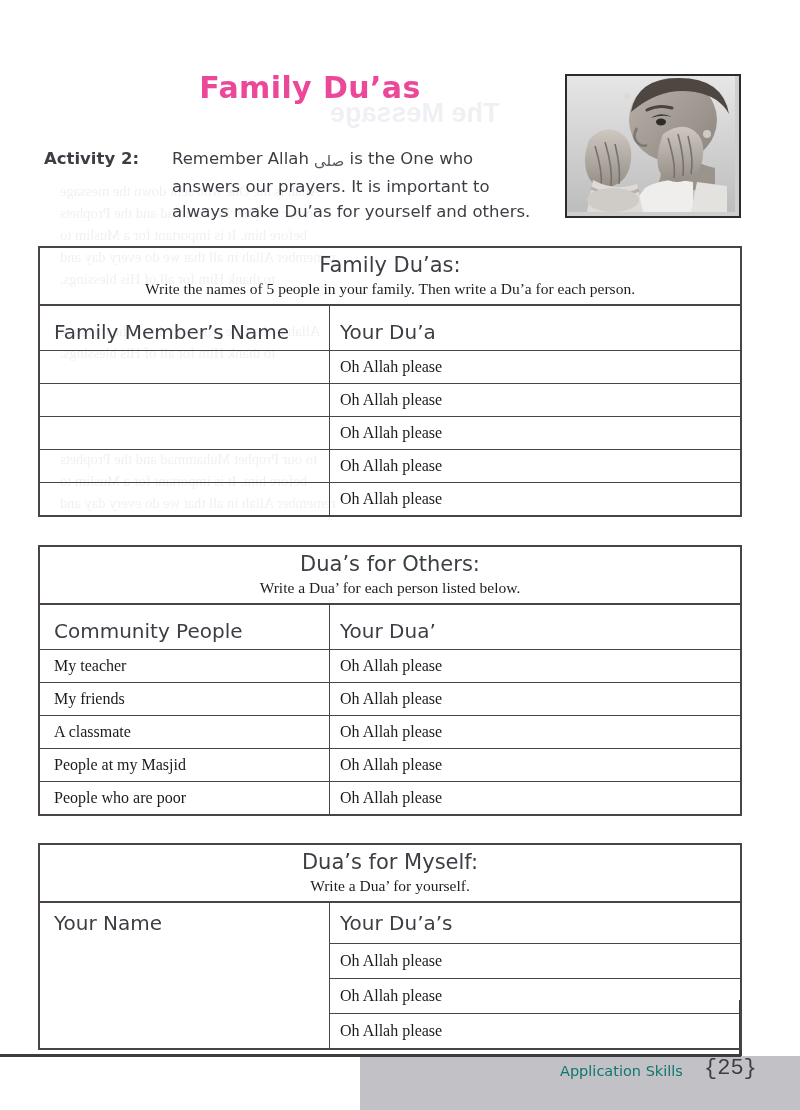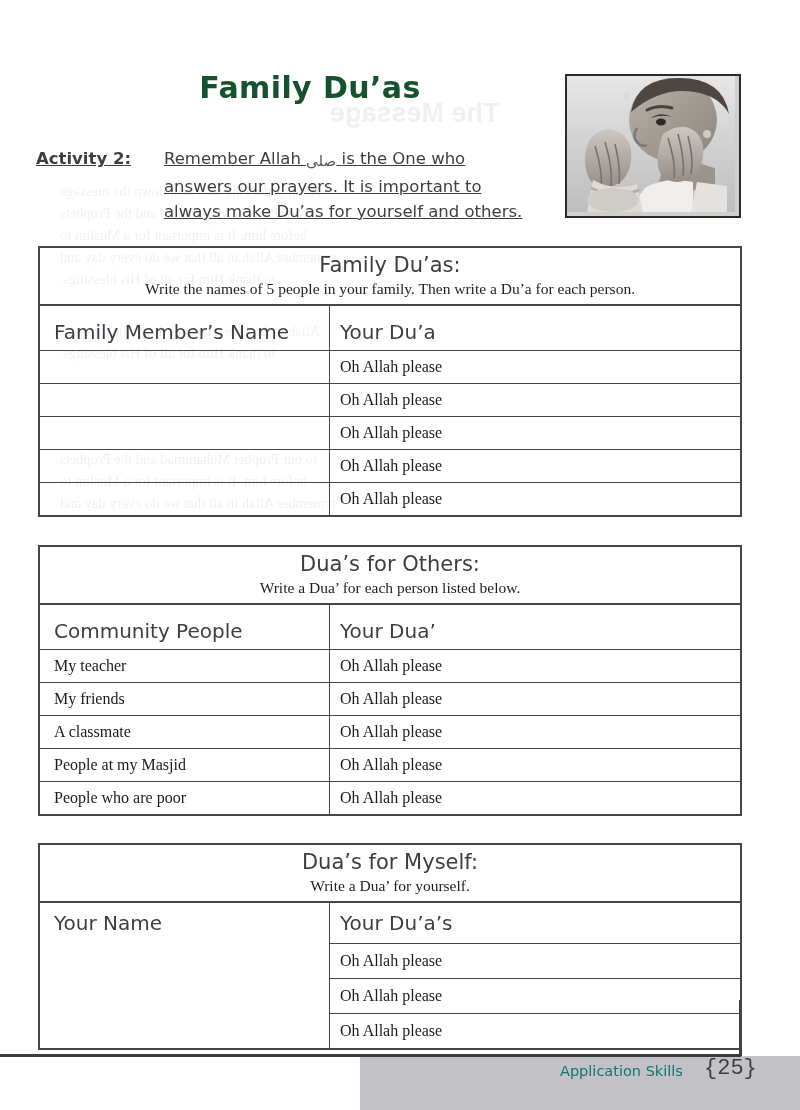--- a/index.html
+++ b/index.html
@@ -47,49 +47,48 @@
 
   
   .page-title {
     position: absolute;
     left: 0; right: 0;
     top: 70px;
     text-align: center;
     font-size: 30px;
     font-weight: bold;
     letter-spacing: 0.4px;
-    color: #14532d;
+    color: #ec4899;
     font-family: "DejaVu Sans", sans-serif;
     padding-right: 180px;
     box-sizing: border-box;
   }
 
   .photo-frame {
     position: absolute;
     left: 565px;
     top: 74px;
     width: 172px;
     height: 140px;
     border: 2px solid #2b2b2b;
     background: #cfcfcf;
     overflow: hidden;
   }
   .photo-frame svg { display: block; }
 
   
   .activity {
     position: absolute;
-    left: 36px;
+    left: 44px;
     top: 146px;
     width: 500px;
     font-family: "DejaVu Sans", sans-serif;
     font-size: 16.5px;
     color: #3d3d44;
     line-height: 25px;
-    text-decoration: underline;
   }
   .activity-label {
     font-weight: bold;
     font-size: 16.5px;
   }
   .activity-text {
     display: block;
     margin-left: 128px;
     margin-top: -25px;
   }

